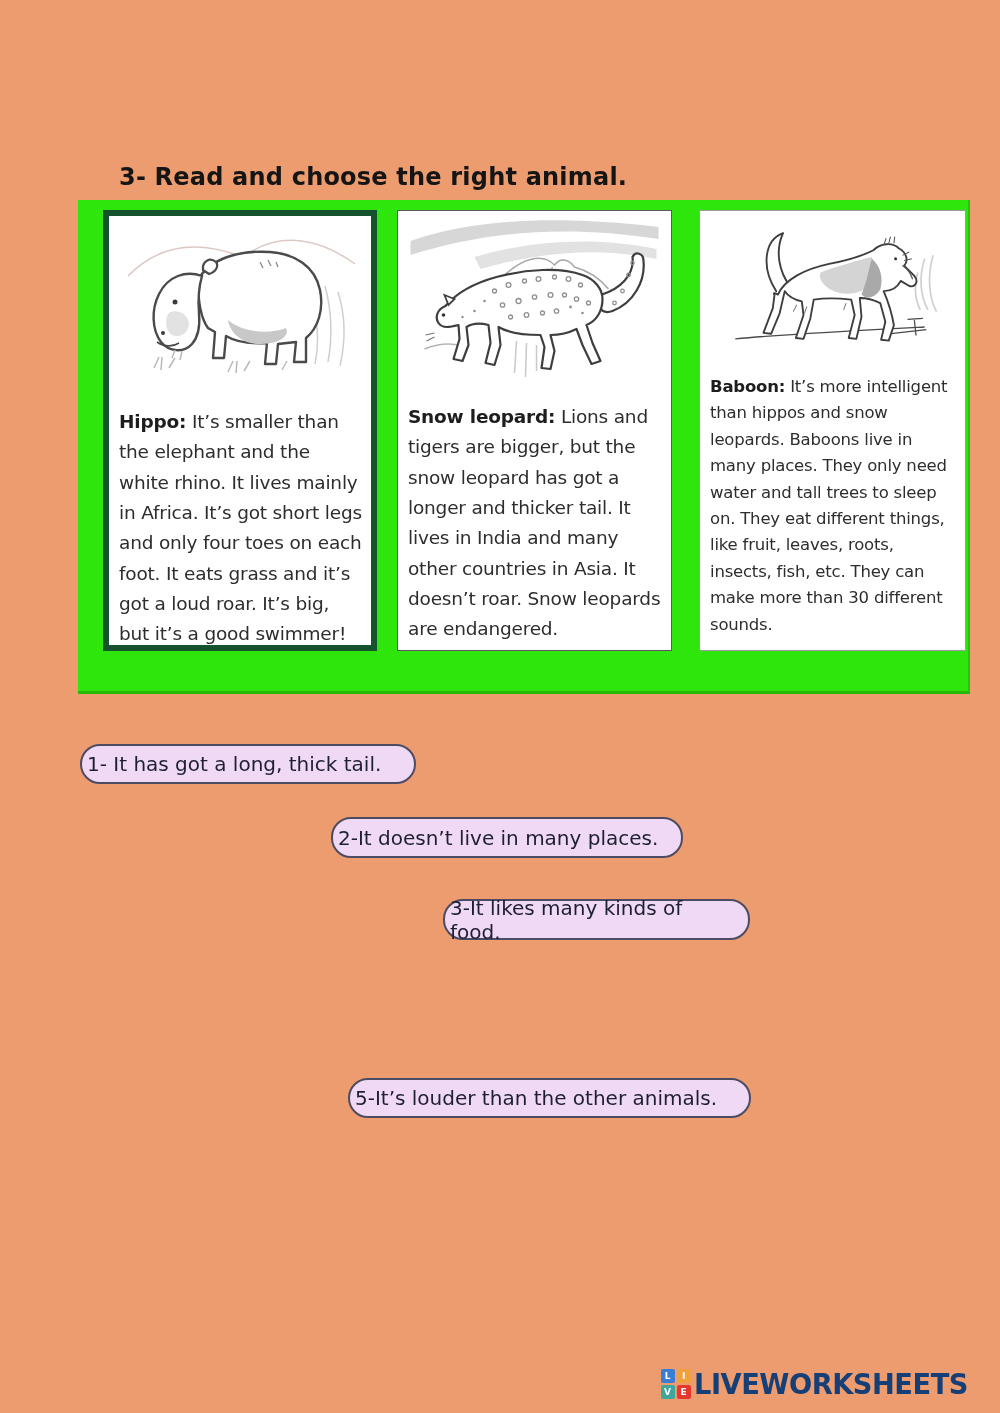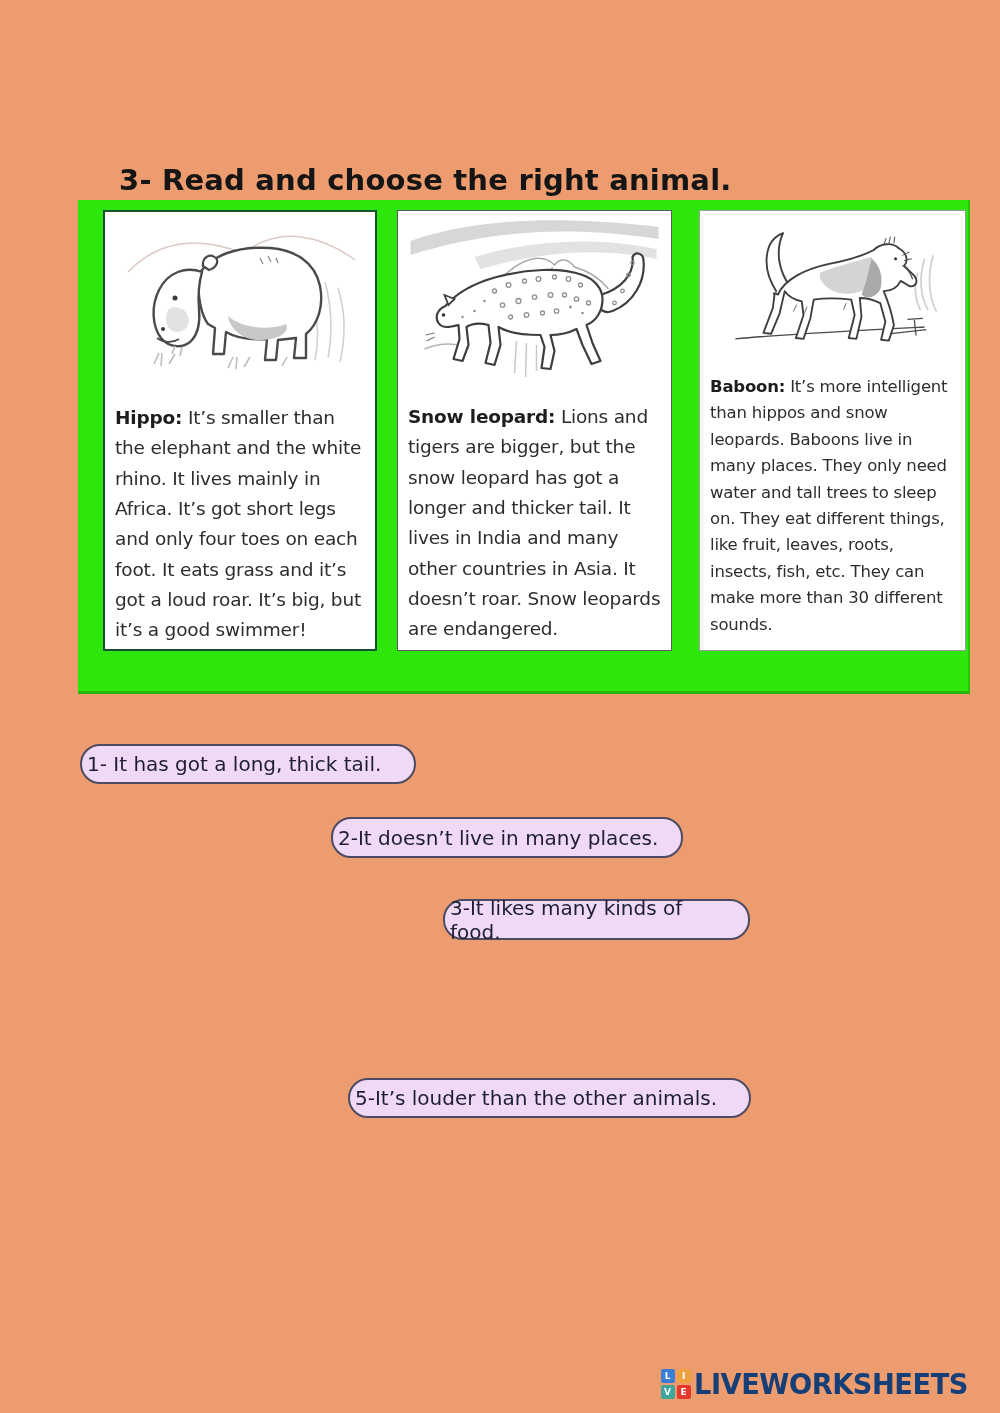--- a/index.html
+++ b/index.html
@@ -5,29 +5,29 @@
   * { margin:0; padding:0; box-sizing:border-box; }
   body { background:#888; }
   .page {
     position:relative; width:1000px; height:1413px; margin:0 auto;
     background:var(--color-page_bg,#EC9C6E);
     font-family:"DejaVu Sans","Liberation Sans",sans-serif;
     overflow:hidden;
   }
   .title {
     position:absolute; left:119px; top:163px;
-    font-size:29px; font-weight:bold; color:#151515; letter-spacing:0.2px;
+    font-size:24px; font-weight:bold; color:#151515; letter-spacing:0.2px;
   }
   .panel {
     position:absolute; left:78px; top:200px; width:892px; height:494px;
     background:var(--color-panel_green,#2EE60B);
     border-bottom:3px solid #27b807; border-right:2px solid #29c308;
   }
   .card { position:absolute; top:10px; height:441px; background:#fff; }
-  .card-1 { left:25px;  width:274px; border:2px solid #14532d; }
+  .card-1 { left:25px;  width:274px; border:6px solid #14532d; }
   .card-2 { left:319px; width:275px; border:1px solid #5a5a5a; }
   .card-3 { left:613px; width:267px; border:1px solid #9c9c9c;margin-left:8px; }
   .card-image { width:100%; height:190px; display:block; }
   .card-3 .card-image { height:162px; }
   .card-text {
     padding:1px 9px 0 10px; font-size:18.5px; line-height:1.64; color:#2d2d2d;
     letter-spacing:-0.2px;
   }
   .card-text b { color:#1d1d1d; }
   .card-3 .card-text { font-size:16.5px; line-height:1.6; }

